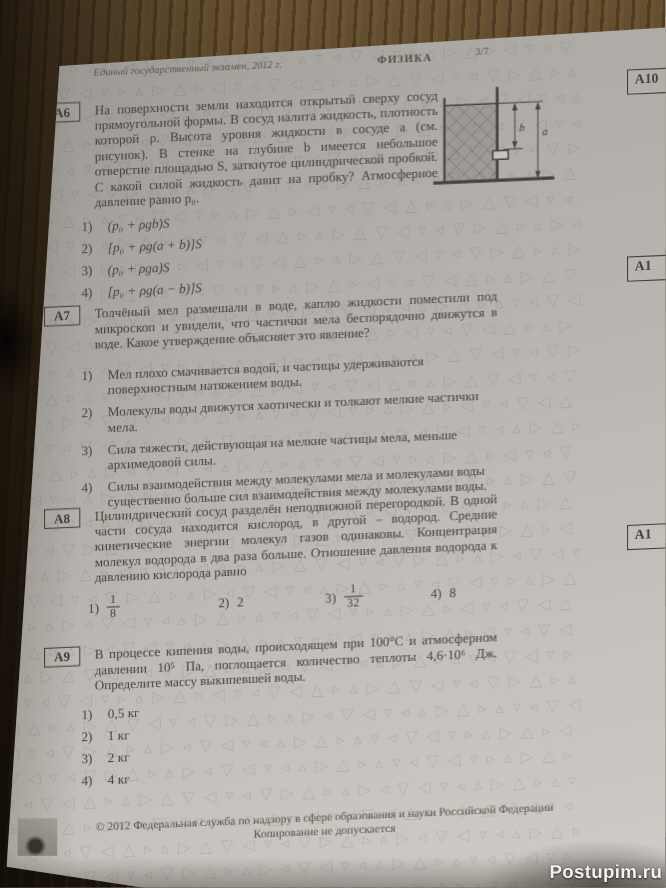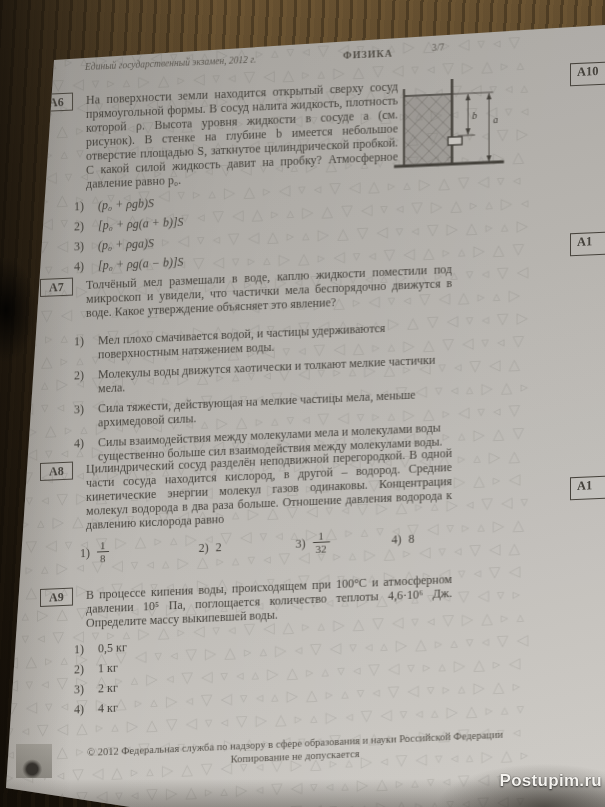--- a/index.html
+++ b/index.html
@@ -69,21 +69,21 @@
     font-weight:bold;font-size:12.5px;padding:1px 0 0 6px;color:#45423c;
     transform:skewY(-2.5deg);background:rgba(255,255,255,0.03);
   }
   .censor{
     position:absolute;left:16px;top:744px;width:36px;height:34px;
     background:
       radial-gradient(10px 10px at 45% 74%, #35322e 55%, rgba(60,57,52,0.45) 78%, rgba(60,57,52,0) 100%),
       linear-gradient(#a6a39c, #908d86);
   }
   .site-mark{
-    position:absolute;right:3px;bottom:16px;z-index:5;
+    position:absolute;right:3px;bottom:4px;z-index:5;
     font-family:"Liberation Sans", sans-serif;font-weight:bold;font-size:17px;
     color:#f5f3ef;text-shadow:0 1px 2px rgba(0,0,0,0.65), 0 0 1px rgba(0,0,0,0.5);
     letter-spacing:0.3px;
   }
 </style>
 </head>
 <body>
 
 <div class="paper">
 

